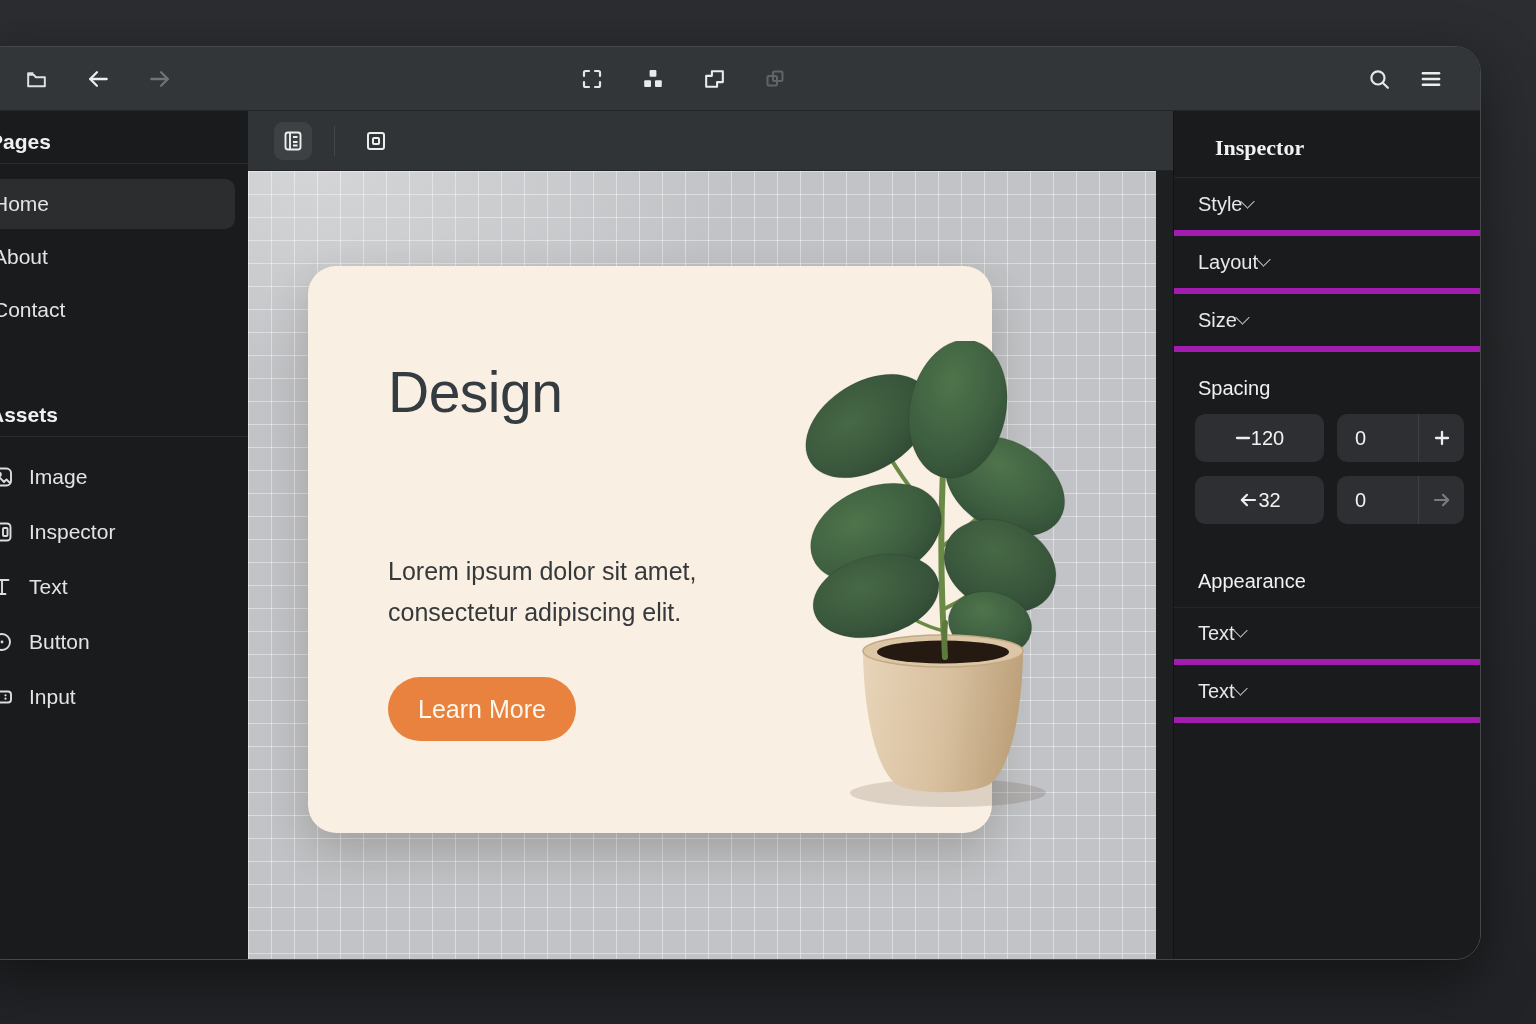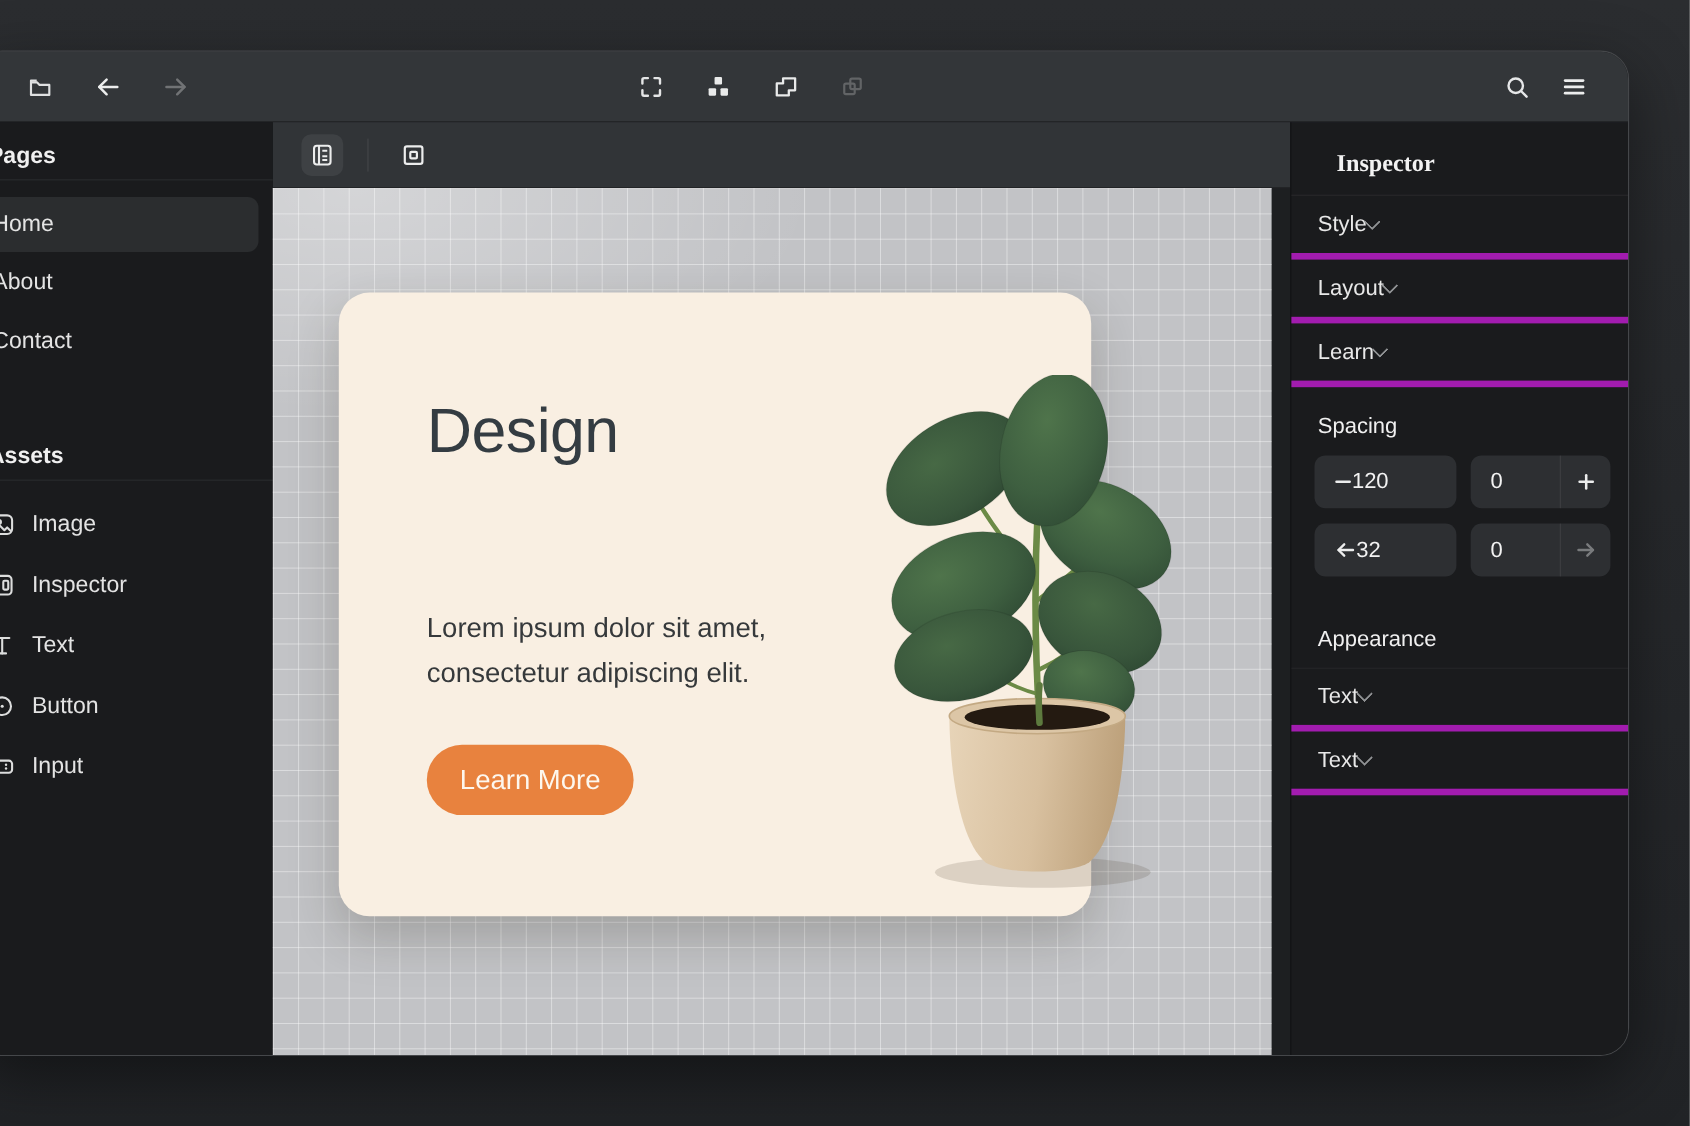--- a/index.html
+++ b/index.html
@@ -117,21 +117,21 @@
     transform:rotate(45deg) translate(-2px,-2px); border-radius:1px;
   }
   .group-label{
     padding:25px 0 14px 24px; font-size:20px; font-weight:normal; color:#f0f0f0;
   }
   .stepper-row{ display:flex; gap:13px; padding:0 0 14px 21px; }
   .stepper{
     height:48px; background:#2d2f32; border-radius:10px; display:flex;
     align-items:center; position:relative; color:#f2f2f2; font-size:20px;
   }
-  .stepper.wide{ width:129px; justify-content:flex-start; padding:0 18px; }
+  .stepper.wide{ width:129px; justify-content:center; padding:0 18px; }
   .stepper.split{ width:127px; padding-left:18px; }
   .seg{
     position:absolute; right:0; top:0; width:46px; height:48px;
     border-left:1px solid rgba(255,255,255,.08);
     display:flex; align-items:center; justify-content:center; cursor:pointer;
   }
   .stepper .val{ font-size:20px; }
   .appearance-label{ padding-top:32px; }
   .insp-row.appearance-first{ border-top:1px solid #252628; }
 </style>
@@ -358,21 +358,21 @@
 
       <div class="insp-row">
         <span>Style</span>
         <span class="chev"></span>
       </div>
       <div class="insp-row">
         <span>Layout</span>
         <span class="chev"></span>
       </div>
       <div class="insp-row">
-        <span>Learn</span>
+        <span>Size</span>
         <span class="chev"></span>
       </div>
 
       <div class="group-label">Spacing</div>
 
       <div class="stepper-row">
         <div class="stepper wide">
           <svg width="16" height="16" viewBox="0 0 16 16">
               <path d="M2 8 H14" stroke="#eceded" stroke-width="2.3" stroke-linecap="round"></path>
             </svg>

